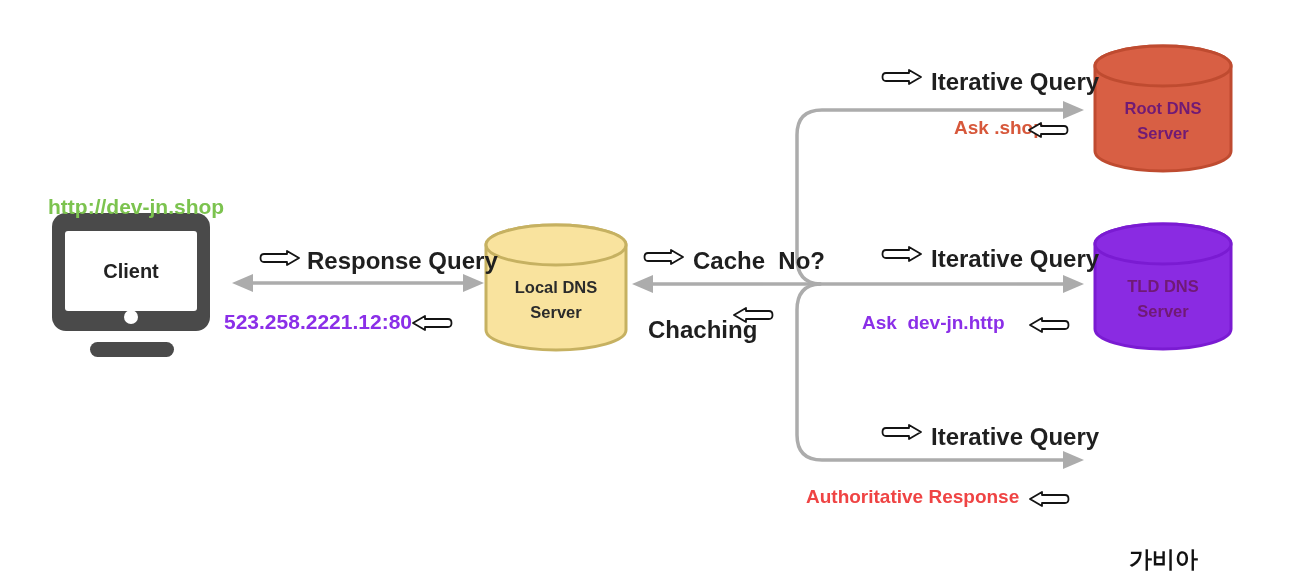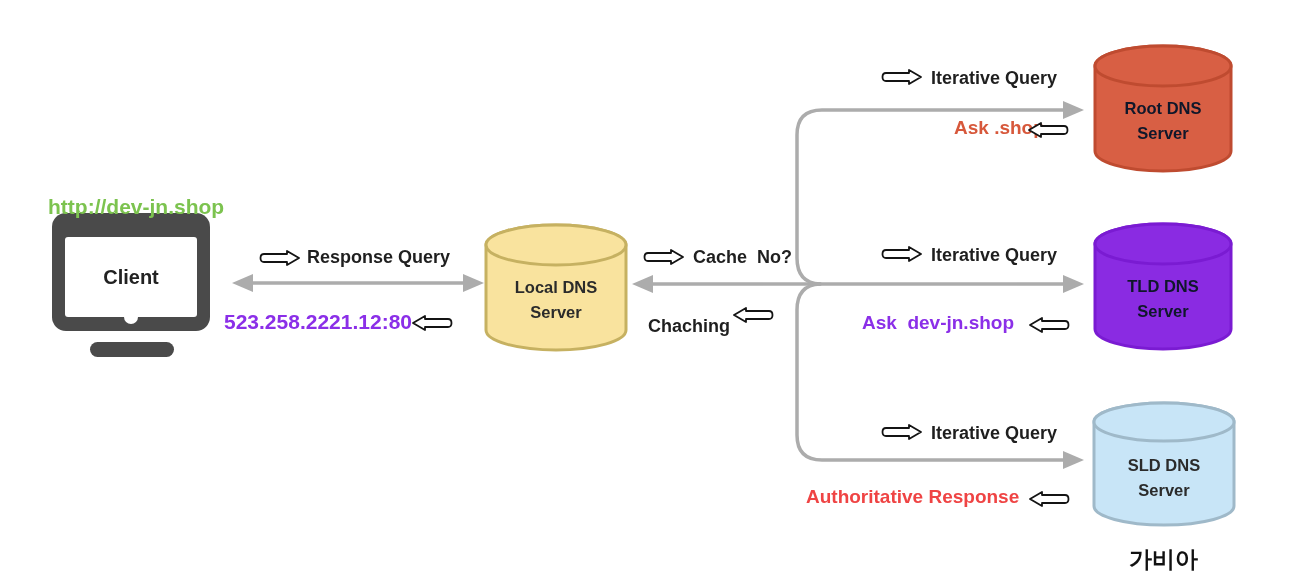--- a/index.html
+++ b/index.html
@@ -10,49 +10,49 @@
     font-family:"Liberation Sans",sans-serif;
     overflow:hidden;
   }
   svg.layer{position:absolute;left:0;top:0;z-index:1;}
   .lbl{
     position:absolute;
     font-weight:bold;
     white-space:pre;
     z-index:3;
     color:#1f1f1f;
-    font-size:18px;
+    font-size:24px;
     line-height:1.1;
   }
   .c-green{color:#7CC34F;font-size:21px;}
   .c-purple{color:#8B2FE8;}
   .c-ip{font-size:21px;}
   .c-red{color:#D7583B;font-size:19px;margin-left:28px;}
   .c-blue{color:#ef4444;font-size:19px;}
   .c-ask{font-size:19px;}
   .c-black{color:#111111;}
   .hand-icon{position:absolute;z-index:3;width:44px;height:22px;}
   .hand-icon.flip svg{transform:scaleX(-1);}
   .cyl{position:absolute;z-index:2;}
   .cyl .cyl-label{
     position:absolute;left:0;right:0;top:54px;
     text-align:center;font-weight:bold;
     font-size:16.5px;line-height:25px;
     z-index:3;
   }
   .cyl .cyl-label>span{display:inline-block;width:112px;}
-  .t-light{color:#0f172a;}
+  .t-light{color:#701a75;}
   .t-dark{color:#2b2b2b;}
   
   .monitor-body{
     position:absolute;left:52px;top:213px;width:158px;height:118px;
     background:#4A4A4A;border-radius:14px;z-index:2;
   }
   .monitor-screen{
-    position:absolute;left:13px;top:24px;width:132px;height:80px;
+    position:absolute;left:13px;top:18px;width:132px;height:80px;
     background:#ffffff;border-radius:3px;
   }
   .monitor-dot{
     position:absolute;left:72px;top:97px;width:14px;height:14px;
     background:#ffffff;border-radius:50%;
   }
   .monitor-stand{
     position:absolute;left:90px;top:342px;width:84px;height:15px;
     background:#4A4A4A;border-radius:8px;z-index:2;
   }
@@ -151,21 +151,21 @@
     </svg>
     <div class="cyl-label t-light"><span>Root DNS Server</span></div>
   </div>
 
   <span class="hand-icon" style="left:880px;top:243px;">
     <svg width="44" height="22" viewBox="0 0 44 22">
         <path d="M29 4 L41 11 L29 18 L29 15 L6 15 Q2.5 15 2.5 11 Q2.5 7 6 7 L29 7 Z" fill="#ffffff" stroke="#141414" stroke-width="1.8" stroke-linejoin="round"></path>
       </svg>
   </span>
   <div class="lbl" style="left:931px;top:246px;">Iterative Query</div>
-  <div class="lbl c-purple c-ask" style="left:862px;top:313px;">Ask  dev-jn.shop</div>
+  <div class="lbl c-purple c-ask" style="left:862px;top:313px;">Ask  dev-jn.http</div>
   <span class="hand-icon flip" style="left:1027px;top:314px;">
     <svg width="44" height="22" viewBox="0 0 44 22">
         <path d="M29 4 L41 11 L29 18 L29 15 L6 15 Q2.5 15 2.5 11 Q2.5 7 6 7 L29 7 Z" fill="#ffffff" stroke="#141414" stroke-width="1.8" stroke-linejoin="round"></path>
       </svg>
   </span>
 
   <div class="cyl" style="left:1091px;top:220px;width:144px;height:133px;">
     <svg width="144" height="133" viewBox="0 0 144 133">
       <path d="M4 24 a68 20 0 0 1 136 0 l0 85 a68 20 0 0 1 -136 0 z" stroke="#7A1BD2" stroke-width="3" fill="#8A2BE2"></path>
       <ellipse cx="72" cy="24" rx="68" ry="20" stroke="#7A1BD2" stroke-width="3" fill="#8A2BE2"></ellipse>
@@ -179,23 +179,16 @@
       </svg>
   </span>
   <div class="lbl" style="left:931px;top:424px;">Iterative Query</div>
   <div class="lbl c-blue" style="left:806px;top:487px;">Authoritative Response</div>
   <span class="hand-icon flip" style="left:1027px;top:488px;">
     <svg width="44" height="22" viewBox="0 0 44 22">
         <path d="M29 4 L41 11 L29 18 L29 15 L6 15 Q2.5 15 2.5 11 Q2.5 7 6 7 L29 7 Z" fill="#ffffff" stroke="#141414" stroke-width="1.8" stroke-linejoin="round"></path>
       </svg>
   </span>
 
-  <div class="cyl" style="left:1090px;top:399px;width:148px;height:130px;">
-    <svg width="148" height="130" viewBox="0 0 148 130">
-      <path d="M4 23 a70 19 0 0 1 140 0 l0 84 a70 19 0 0 1 -140 0 z" stroke="#9FB9C9" stroke-width="3" fill="#C8E5F7"></path>
-      <ellipse cx="74" cy="23" rx="70" ry="19" stroke="#9FB9C9" stroke-width="3" fill="#C8E5F7"></ellipse>
-    </svg>
-    <div class="cyl-label t-dark"><span>SLD DNS Server</span></div>
-  </div>
 
   <div class="lbl c-black gabia" style="left:1129px;top:530px;">가비아</div>
 
 </div>
 
 </body></html>

